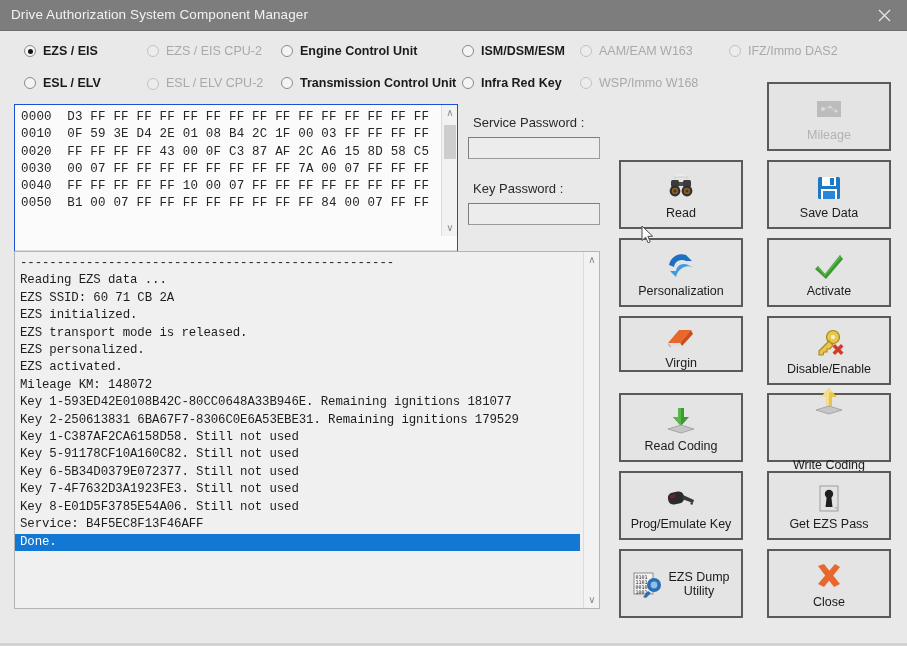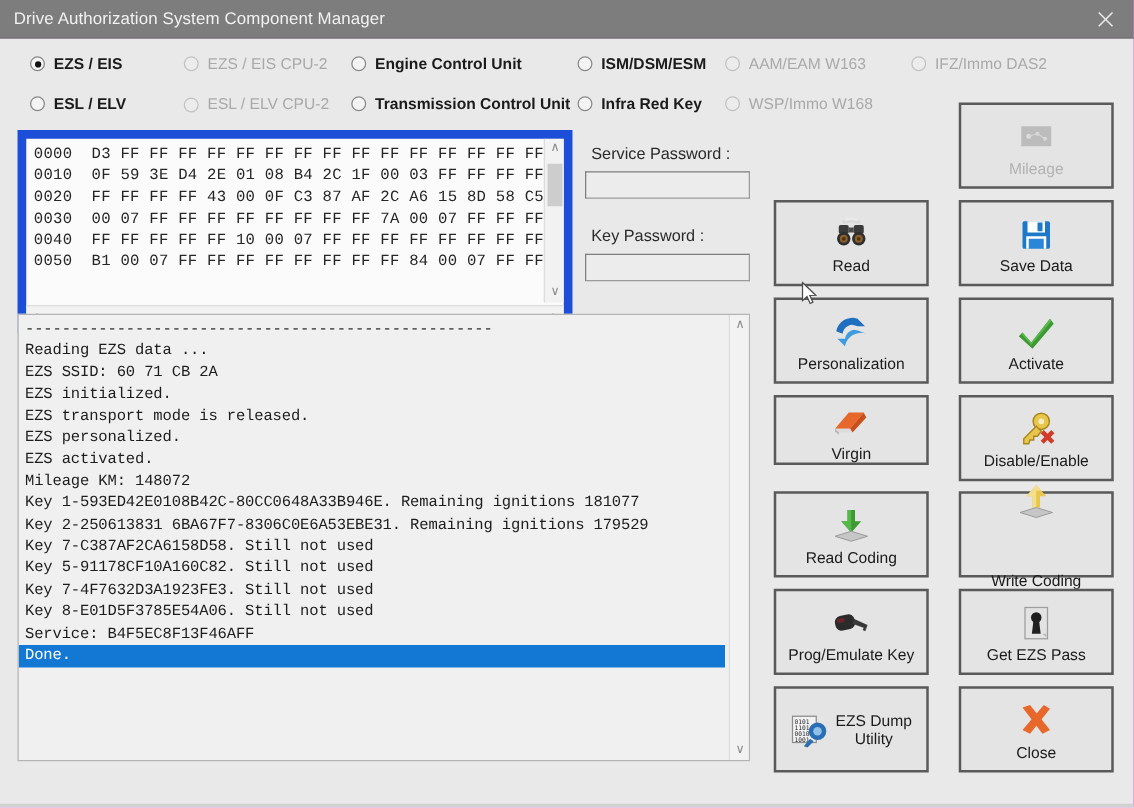--- a/index.html
+++ b/index.html
@@ -6,21 +6,21 @@
   html, body {
     margin: 0; padding: 0;
     width: 907px; height: 646px;
     overflow: hidden;
     background: #ffffff;
     font-family: "Liberation Sans", sans-serif;
   }
   #app {
     position: relative;
     width: 907px; height: 646px;
-    background: #a21caf;
+    background: #eab308;
     overflow: hidden;
   }
 
   
   #titlebar {
     position: absolute; left: 0; top: 0;
     width: 907px; height: 31px;
     background: #7d7d7d;
     border-bottom: 1px solid #6e6e6e;
   }
@@ -75,21 +75,21 @@
     border-radius: 50%;
     background: #111;
   }
 
   
   #hexpanel {
     position: absolute;
     left: 14px; top: 73px;
     width: 444px; height: 163px;
     background: #fbfbfb;
-    border: 7px solid #1d4ed8;
+    border: 1px solid #1d4ed8;
     overflow: hidden;
     text-align: center;
   }
   #hexlines {
     position: absolute; left: 6px; top: 4px;
     font-family: "Liberation Mono", "DejaVu Sans Mono", monospace;
     font-size: 12.5px;
     line-height: 17.3px;
     color: #262626;
     white-space: pre;
@@ -322,22 +322,23 @@
       <div id="loglines"><span>---------------------------------------------------
 </span><span>Reading EZS data ...
 </span><span>EZS SSID: 60 71 CB 2A
 </span><span>EZS initialized.
 </span><span>EZS transport mode is released.
 </span><span>EZS personalized.
 </span><span>EZS activated.
 </span><span>Mileage KM: 148072
 </span><span>Key 1-593ED42E0108B42C-80CC0648A33B946E. Remaining ignitions 181077
 </span><span>Key 2-250613831 6BA67F7-8306C0E6A53EBE31. Remaining ignitions 179529
-</span><span>Key 7-C387AF2CA6158D58. Still not used
+</span><span>Key 1-C387AF2CA6158D58. Still not used
 </span><span>Key 5-91178CF10A160C82. Still not used
+</span><span>Key 6-5B34D0379E072377. Still not used
 </span><span>Key 7-4F7632D3A1923FE3. Still not used
 </span><span>Key 8-E01D5F3785E54A06. Still not used
 </span><span>Service: B4F5EC8F13F46AFF
 </span><span class="sel">Done.</span></div>
       <div id="log-vscroll">
         <div class="arrow up">
           <span class="sb-glyph">∧</span>
         </div>
         <div class="arrow dn">
           <span class="sb-glyph">∨</span>

